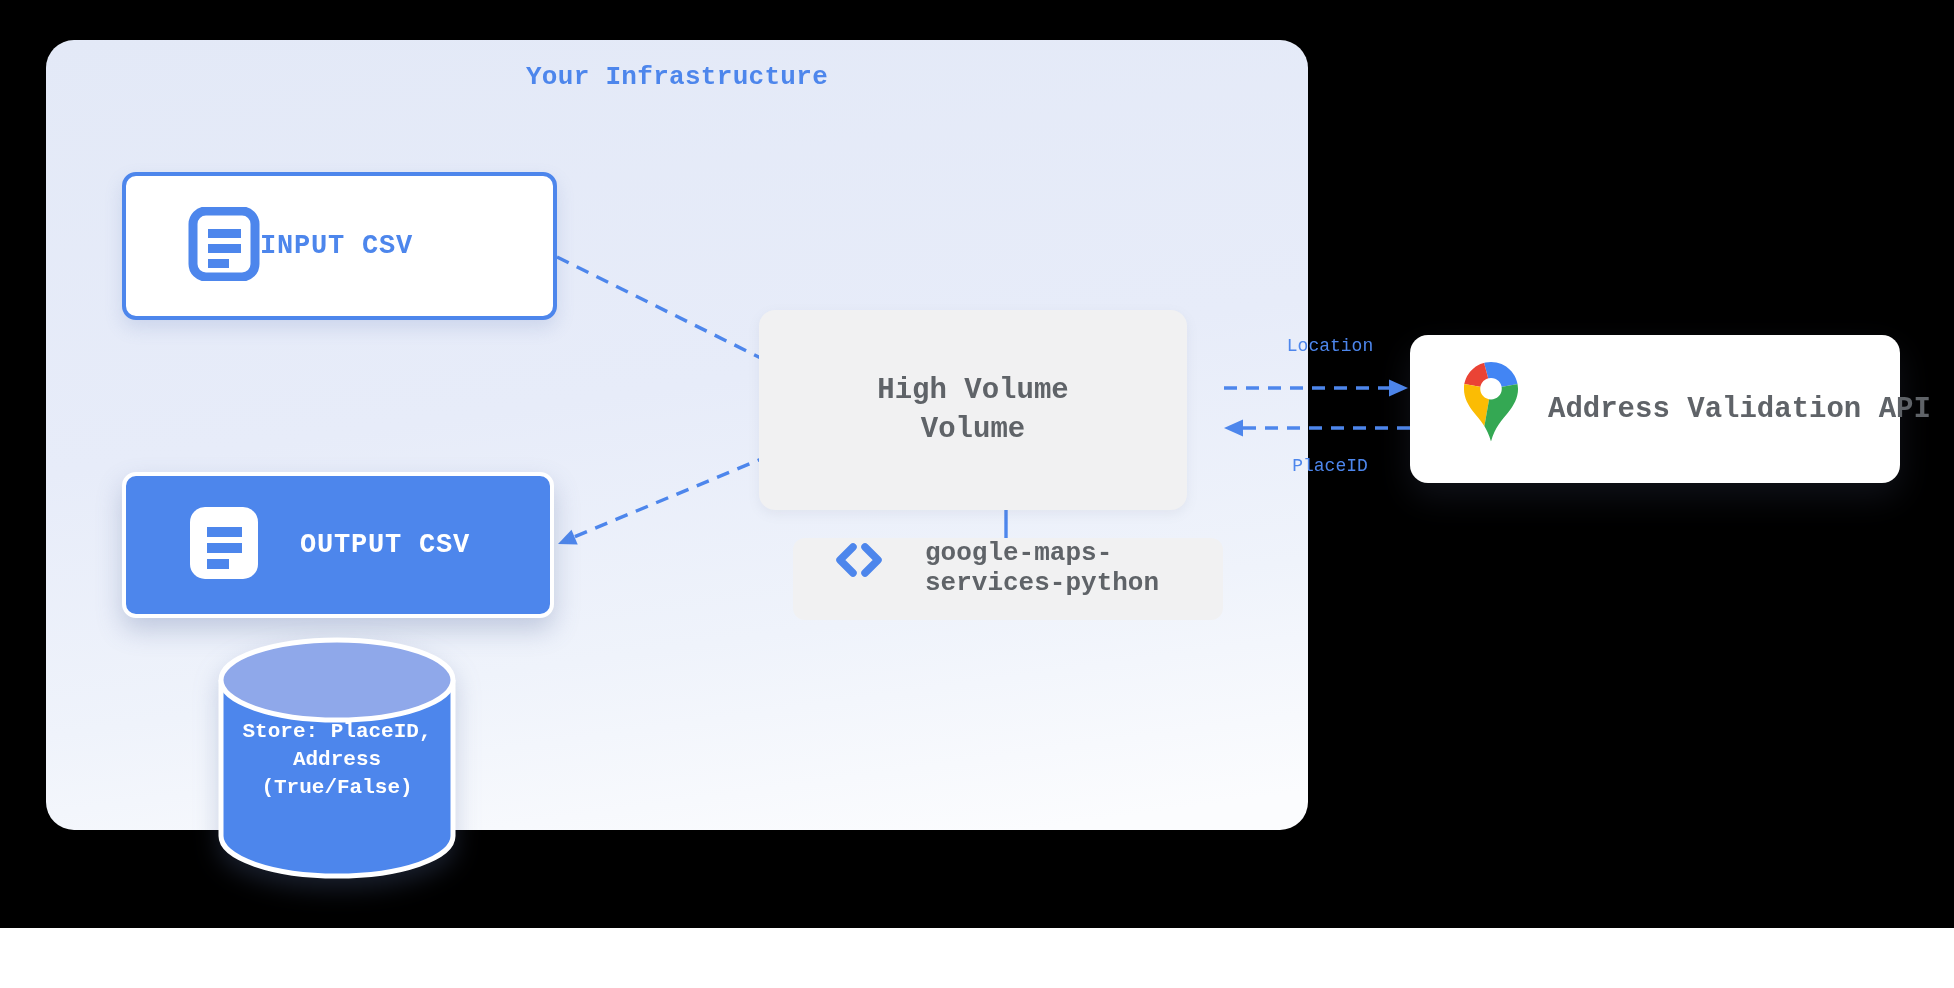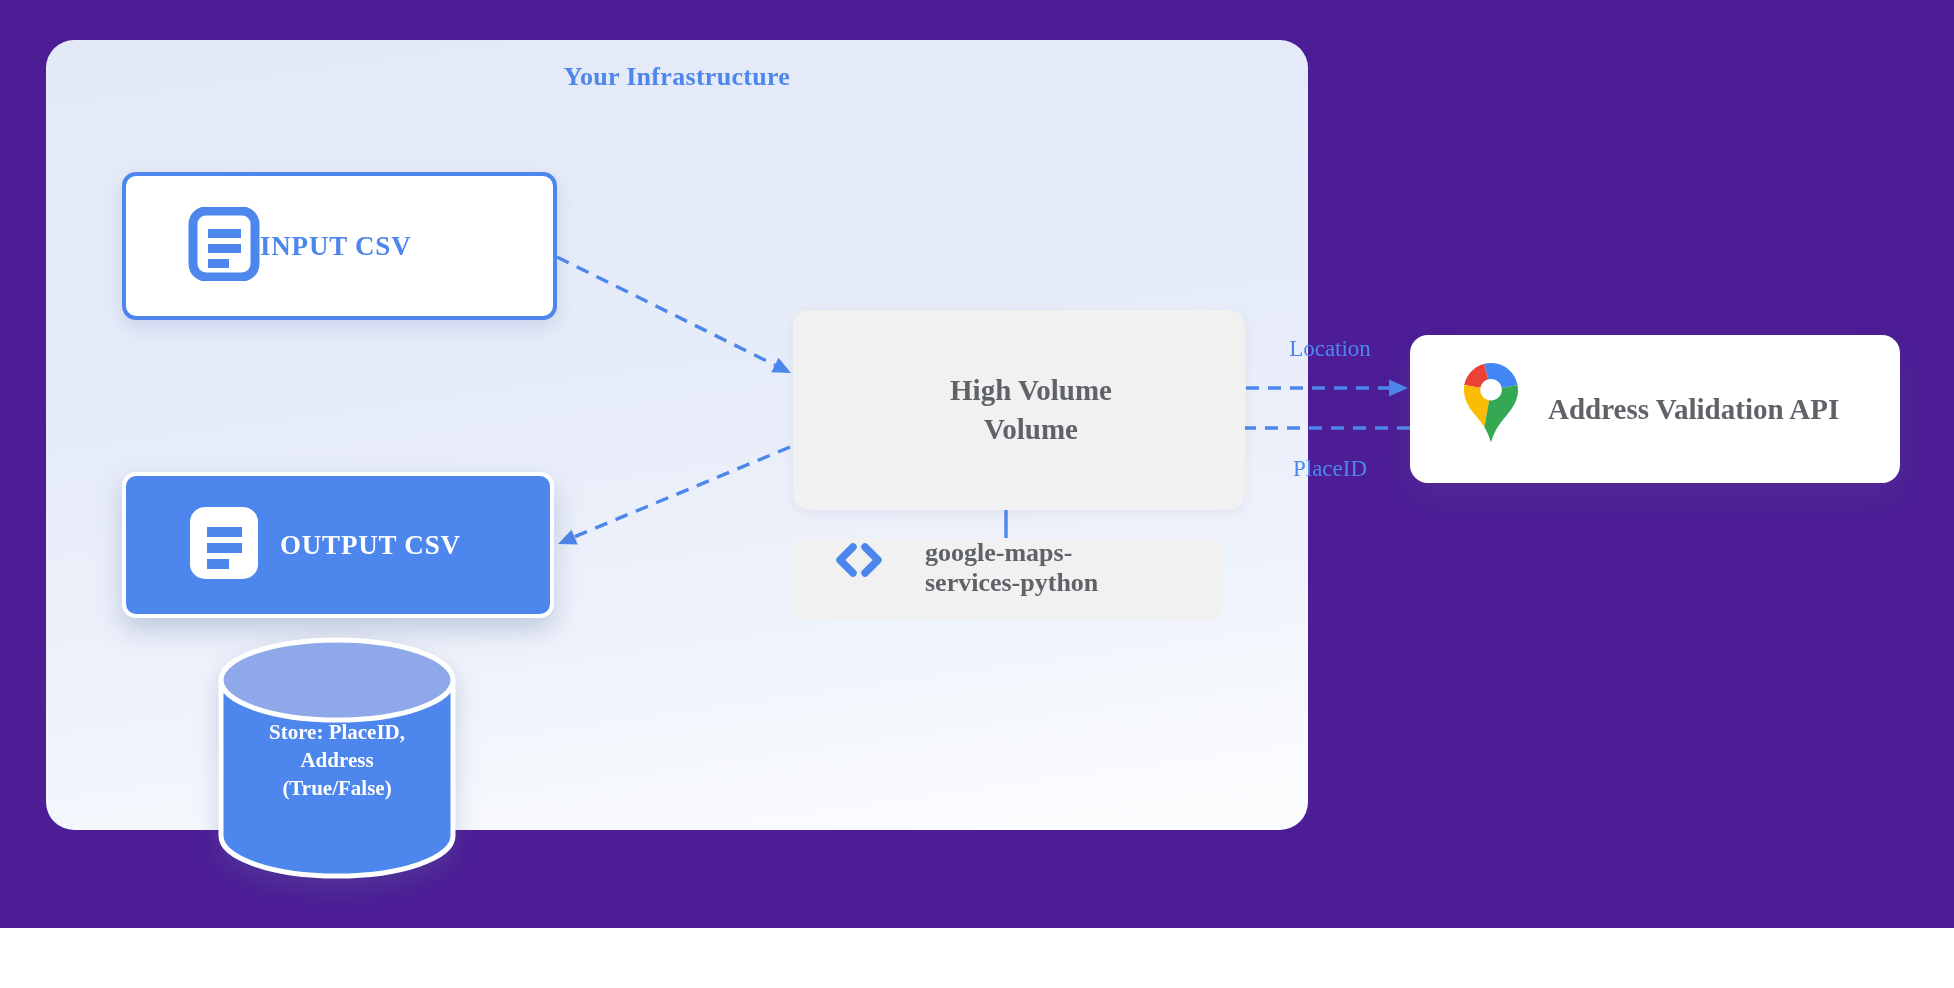--- a/index.html
+++ b/index.html
@@ -1,19 +1,19 @@
 <!DOCTYPE html>
 <html><head>
 <meta charset="utf-8">
 <style>
   html,body{margin:0;padding:0;background:#ffffff;}
   .stage{
     position:relative;width:1954px;height:928px;overflow:hidden;
-    background:#4c1d95;
-    font-family:Liberation Serif, serif;
+    background:#000000;
+    font-family:Liberation Mono, monospace;
   }
   .abs{position:absolute;}
   
   .panel{
     left:46px;top:40px;width:1262px;height:790px;border-radius:28px;
     background:linear-gradient(172deg,#E3E9F7 0%,#E7ECF9 45%,#EFF3FB 72%,#FBFCFE 96%);
   }
   .panel-title{
     left:46px;top:62px;width:1262px;text-align:center;
     font-size:26px;font-weight:bold;color:#4D86EC;letter-spacing:.3px;
@@ -24,30 +24,30 @@
     left:122px;top:172px;width:435px;height:148px;background:#ffffff;
     border:4px solid #4D86EC;border-radius:14px;
     box-shadow:0 8px 18px rgba(87,116,185,.18);
     padding-left:62px;
   }
   .input-box .node-label{color:#4D86EC;}
   .output-box{
     left:122px;top:472px;width:432px;height:146px;background:#4D86EC;
     border:4px solid #ffffff;border-radius:14px;
     box-shadow:0 12px 26px rgba(90,110,160,.30);
-    padding-left:62px;gap:20px;
+    padding-left:62px;gap:40px;
   }
   .output-box .node-label{color:#ffffff;}
   .node-label{font-size:27px;font-weight:bold;letter-spacing:.8px;white-space:nowrap;}
   
   .script-box{
-    left:793px;top:310px;width:428px;height:200px;background:#F1F1F2;
+    left:759px;top:310px;width:428px;height:200px;background:#F1F1F2;
     border-radius:16px;box-shadow:0 4px 12px rgba(120,130,150,.10);
     display:flex;flex-direction:column;align-items:center;justify-content:center;
-    color:#5F6368;font-size:29px;font-weight:bold;line-height:39px;text-align:center;padding-left:24px;
+    color:#5F6368;font-size:29px;font-weight:bold;line-height:39px;text-align:center;
   }
   .lib-box{
     left:793px;top:538px;width:430px;height:82px;background:#F1F1F2;
     border-radius:12px;display:flex;align-items:flex-start;
     box-sizing:border-box;padding-left:40px;gap:40px;
     color:#5F6368;font-size:26px;font-weight:bold;line-height:30px;
   }
   
   .api-box{
     left:1410px;top:335px;width:490px;height:148px;background:#ffffff;
@@ -57,21 +57,21 @@
   }
   
   .cylinder{left:215px;top:636px;width:244px;height:250px;}
   .cylinder svg{filter:drop-shadow(0 10px 12px rgba(90,110,160,.28));}
   .cyl-text{
     position:absolute;left:0;top:82px;width:100%;text-align:center;
     color:#ffffff;font-size:21px;font-weight:bold;line-height:28px;
   }
   
   .edge-label{
-    color:#4D86EC;font-size:23px;font-weight:normal;width:200px;text-align:center;
+    color:#4D86EC;font-size:18px;font-weight:normal;width:200px;text-align:center;
   }
   .lbl-location{left:1230px;top:336px;}
   .lbl-placeid{left:1230px;top:456px;}
   .edges{left:0;top:0;pointer-events:none;}
 </style>
 </head>
 <body>
 
 <div class="stage">
 

